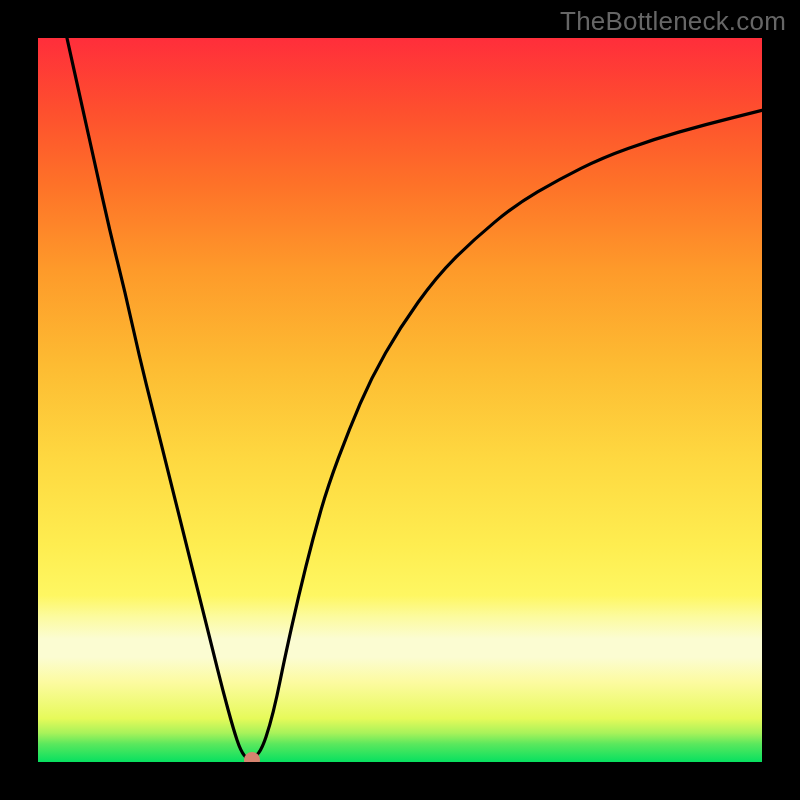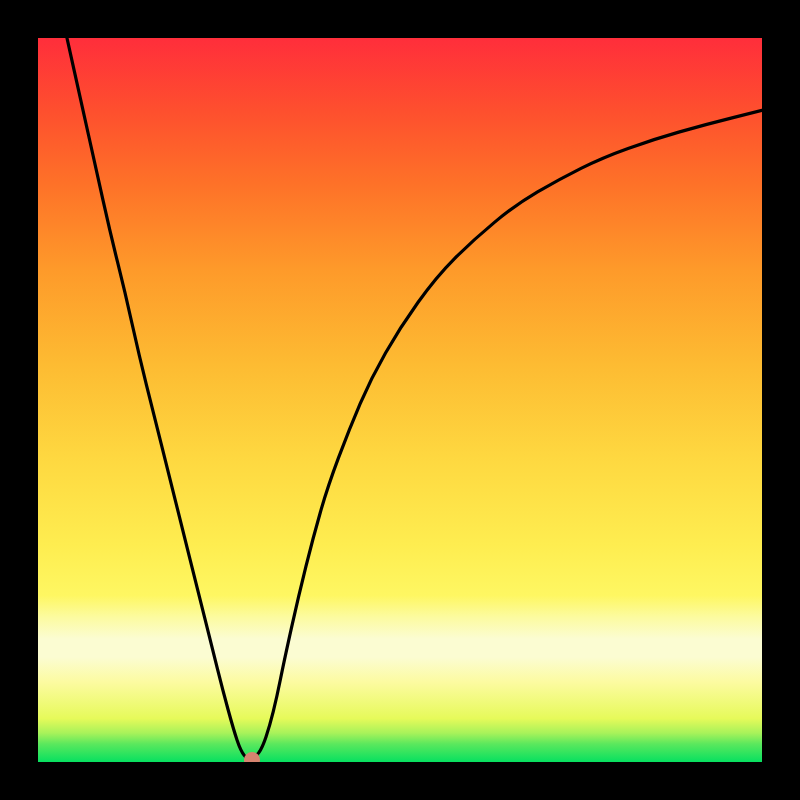--- a/index.html
+++ b/index.html
@@ -73,20 +73,21 @@
     background: #d6836f;
     transform: translate(-50%, -50%);
     z-index: 4;
   }
 </style>
 </head>
 <body>
 
 <div class="outer">
 
+  <div class="watermark">TheBottleneck.com</div>
 
   <div class="plot-area">
     <div class="gradient-bg"></div>
 
     <svg class="curve" viewBox="0 0 724 724" preserveAspectRatio="none">
       <path id="curve-path" d="M 28.96 0.00 Q 28.96 0.00 36.20 32.58 Q 43.44 65.16 50.68 97.74 Q 57.92 130.32 65.16 162.90 Q 72.40 195.48 79.64 224.44 Q 86.88 253.40 94.12 285.98 Q 101.36 318.56 108.60 347.52 Q 115.84 376.48 123.08 405.44 Q 130.32 434.40 137.56 463.36 Q 144.80 492.32 152.04 521.28 Q 159.28 550.24 166.52 579.20 Q 173.76 608.16 179.19 629.88 Q 184.62 651.60 190.05 671.51 Q 195.48 691.42 199.10 702.28 Q 202.72 713.14 206.34 717.48 Q 209.96 721.83 213.58 720.74 Q 217.20 719.66 220.82 714.59 Q 224.44 709.52 228.06 698.66 Q 231.68 687.80 235.30 673.32 Q 238.92 658.84 242.54 640.74 Q 246.16 622.64 253.40 590.06 Q 260.64 557.48 267.88 528.52 Q 275.12 499.56 282.36 474.22 Q 289.60 448.88 300.46 419.92 Q 311.32 390.96 322.18 365.62 Q 333.04 340.28 347.52 314.94 Q 362.00 289.60 380.10 264.26 Q 398.20 238.92 416.30 220.82 Q 434.40 202.72 456.12 184.62 Q 477.84 166.52 499.56 153.85 Q 521.28 141.18 543.00 130.32 Q 564.72 119.46 590.06 110.41 Q 615.40 101.36 640.74 94.12 Q 666.08 86.88 695.04 79.64 T 724.00 72.40" fill="none" stroke="#000" stroke-width="3.2" stroke-linecap="round" stroke-linejoin="round"></path>
     </svg>
 
     <div class="marker" id="opt-marker" style="left: 213.58px; top: 721.828px; background: rgb(214, 131, 111);"></div>
   </div>

